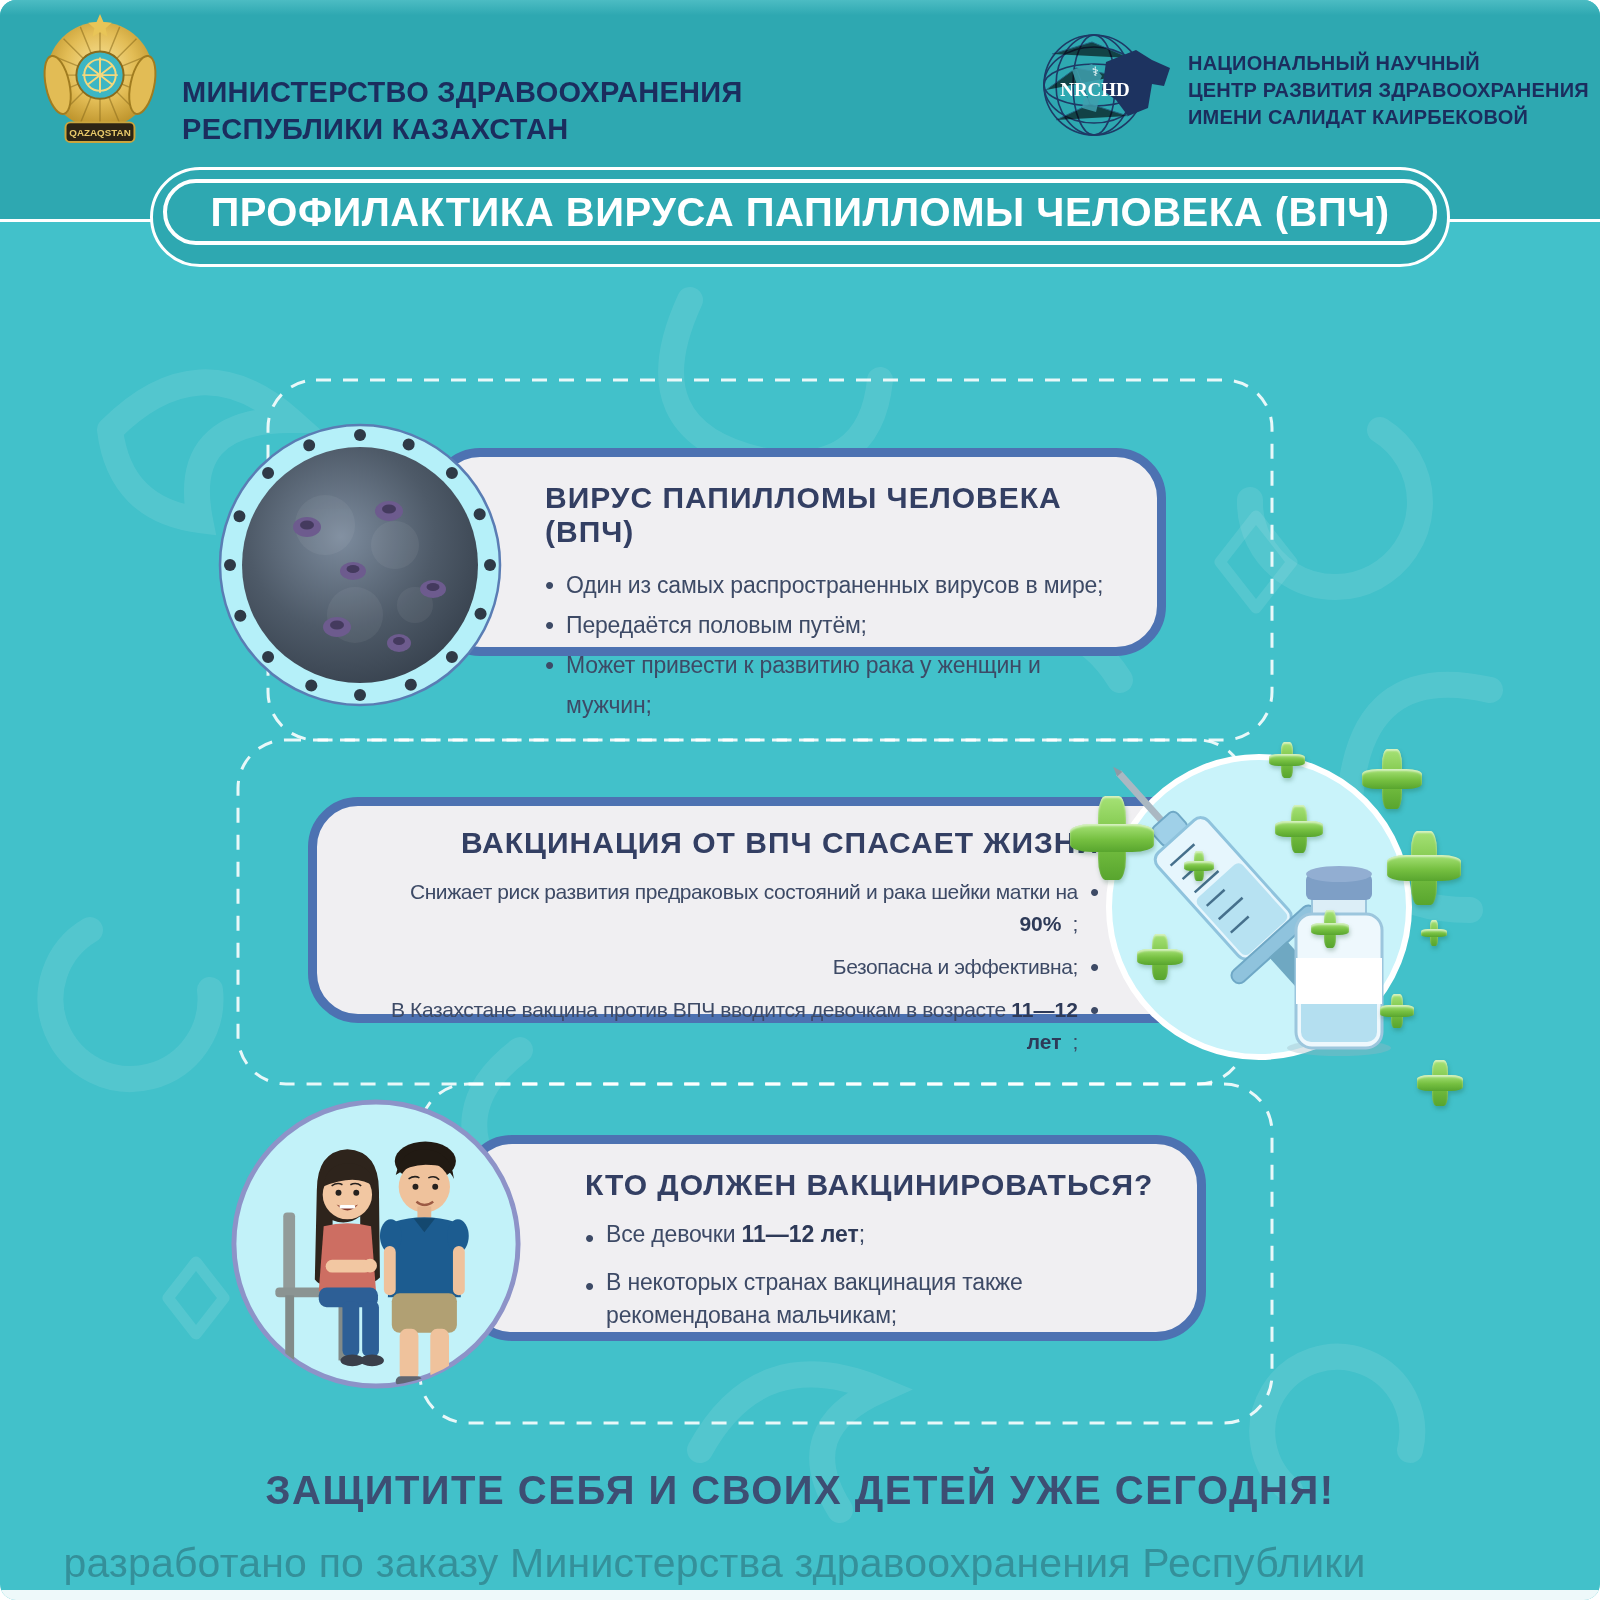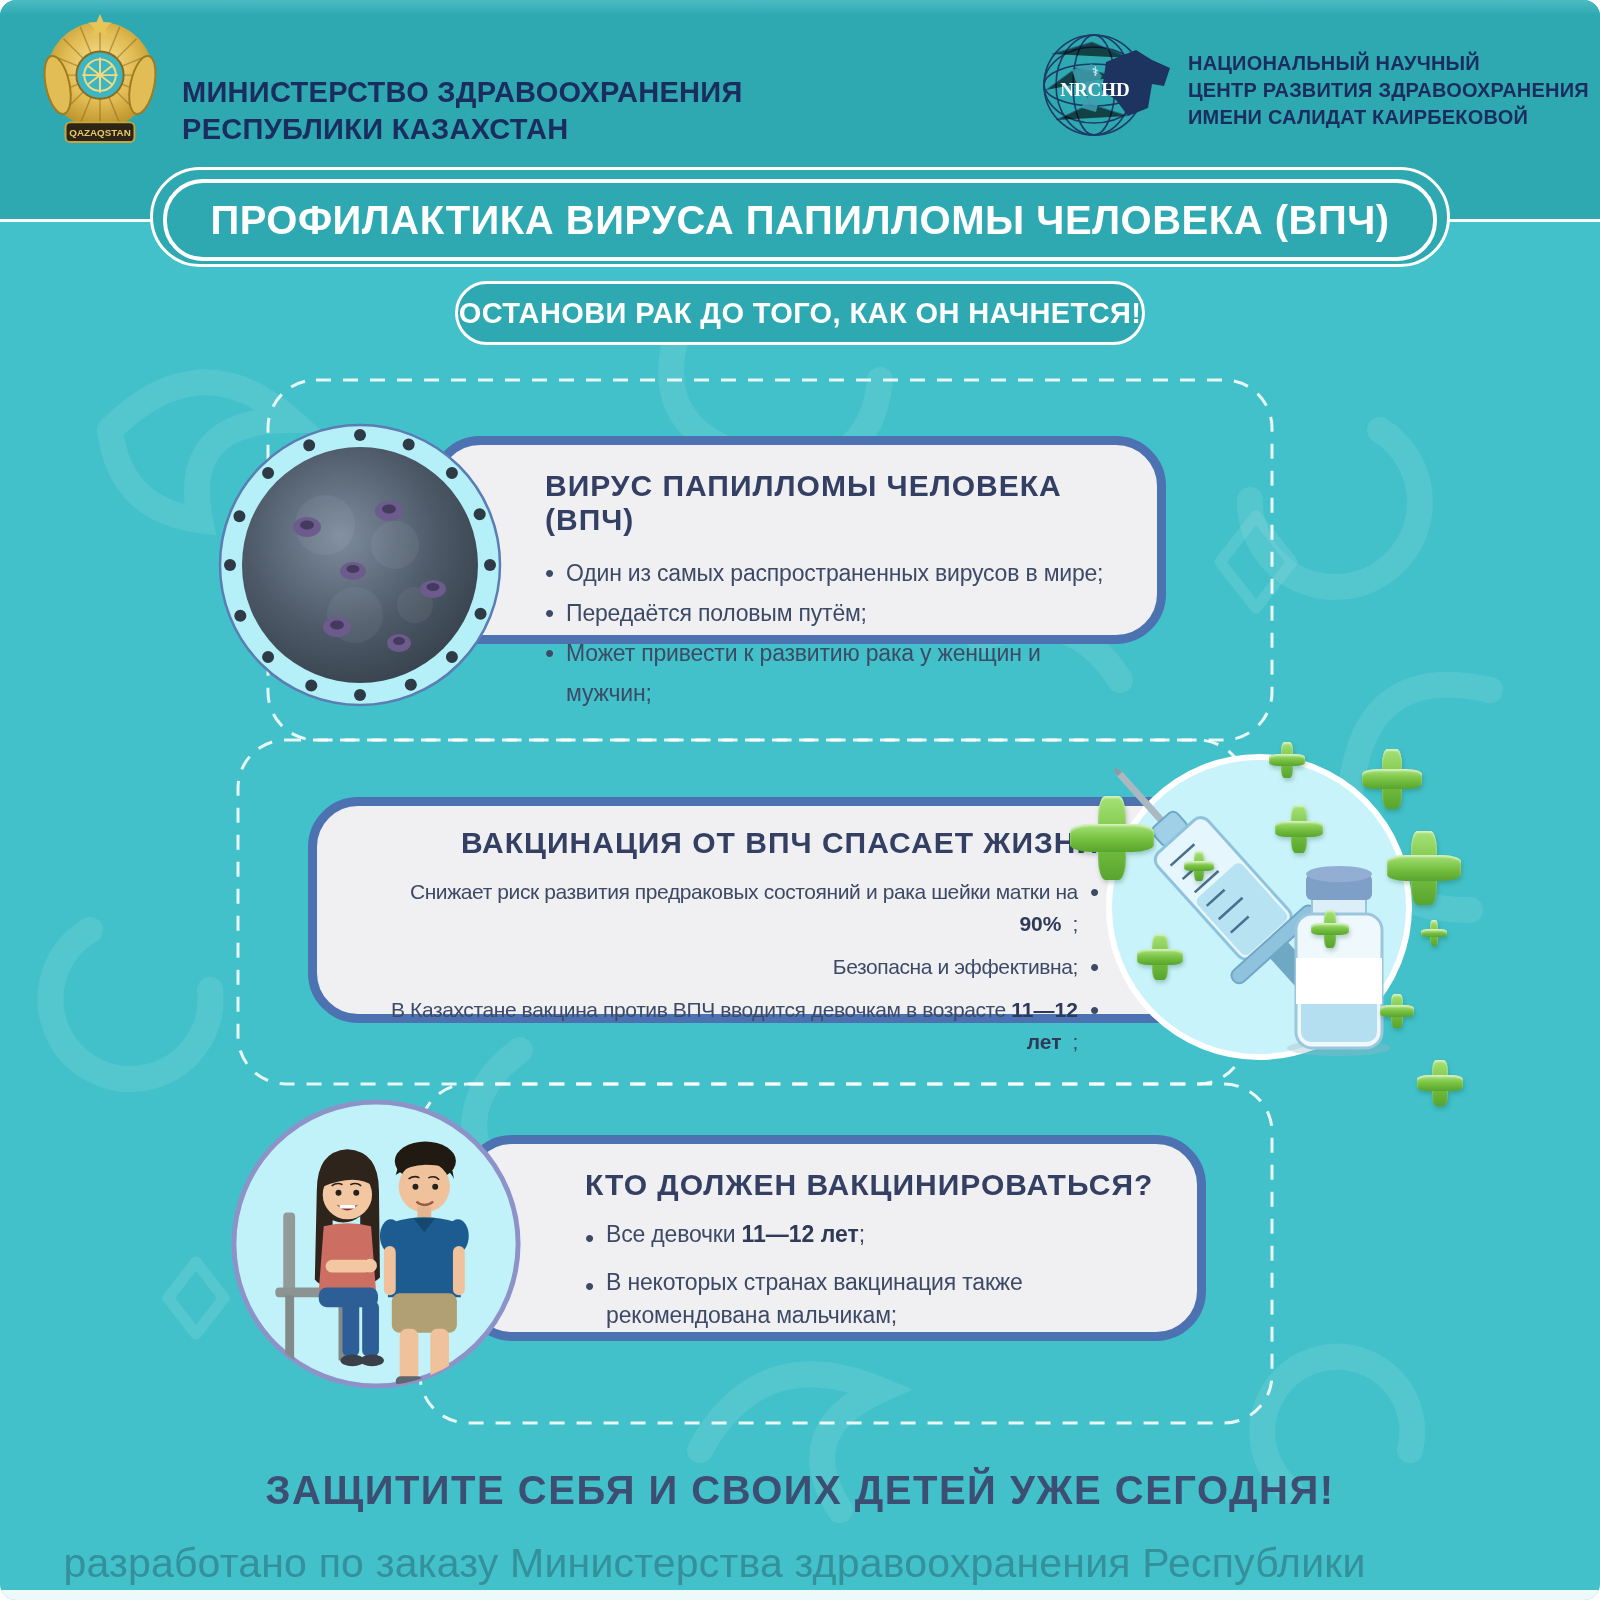--- a/index.html
+++ b/index.html
@@ -11,21 +11,21 @@
         border-bottom:3px solid #ffffff;}
   .emblem{position:absolute;left:36px;top:12px;width:128px;height:142px;z-index:4;}
   .ministry{position:absolute;left:182px;top:46px;z-index:4;color:#1b2d5e;
             font-size:29px;font-weight:700;line-height:37px;letter-spacing:.3px;margin-top:28px;}
   .nrchd-globe{position:absolute;left:1032px;top:24px;width:150px;height:122px;z-index:4;}
   .center-name{position:absolute;left:1188px;top:50px;z-index:4;color:#1b2d5e;
                font-size:20px;font-weight:700;line-height:27px;letter-spacing:.2px;}
   
   .tab-outer{position:absolute;left:150px;top:167px;width:1300px;height:100px;z-index:3;
              background:#2ea8b1;border:3px solid #ffffff;border-radius:52px;box-sizing:border-box;}
-  .tab-inner{position:absolute;left:163px;top:179px;width:1274px;height:82px;z-index:3;
+  .tab-inner{position:absolute;left:163px;top:179px;width:1274px;height:66px;z-index:3;
              background:#2ea8b1;border:4px solid #ffffff;border-radius:40px;box-sizing:border-box;
              display:flex;align-items:center;justify-content:center;}
   .tab-inner .t{color:#ffffff;font-size:40px;font-weight:700;letter-spacing:.5px;white-space:nowrap;}
   .sub-banner{position:absolute;left:455px;top:281px;width:690px;height:64px;z-index:3;
               background:#2ea8b1;border:3px solid #ffffff;border-radius:33px;box-sizing:border-box;
               display:flex;align-items:center;justify-content:center;}
   .sub-banner .t{color:#ffffff;font-size:29px;font-weight:700;letter-spacing:.4px;white-space:nowrap;}
   
   #deco{position:absolute;left:0;top:0;z-index:1;}
   
@@ -143,25 +143,22 @@
   <div class="center-name">
     <div>НАЦИОНАЛЬНЫЙ НАУЧНЫЙ</div>
     <div>ЦЕНТР РАЗВИТИЯ ЗДРАВООХРАНЕНИЯ</div>
     <div>ИМЕНИ САЛИДАТ КАИРБЕКОВОЙ</div>
   </div>
 
   <div class="tab-outer"></div>
   <div class="tab-inner">
     <span class="t">ПРОФИЛАКТИКА ВИРУСА ПАПИЛЛОМЫ ЧЕЛОВЕКА (ВПЧ)</span>
   </div>
-  <div class="sub-banner">
-    <span class="t">ОСТАНОВИ РАК ДО ТОГО, КАК ОН НАЧНЕТСЯ!</span>
-  </div>
-
-  <div class="card" id="card1" style="left:430px;top:436px;width:736px;height:208px;padding:24px 30px 0 106px;">
+
+  <div class="card" id="card1" style="left:430px;top:448px;width:736px;height:208px;padding:24px 30px 0 106px;">
     <h2>ВИРУС ПАПИЛЛОМЫ ЧЕЛОВЕКА (ВПЧ)</h2>
     <div class="bullets">
         <div class="bullet">
           <span class="dot">•</span>
           <span class="btxt"><span>Один из самых распространенных вирусов в мире;</span></span>
         </div>
         <div class="bullet">
           <span class="dot">•</span>
           <span class="btxt"><span>Передаётся половым путём;</span></span>
         </div>

